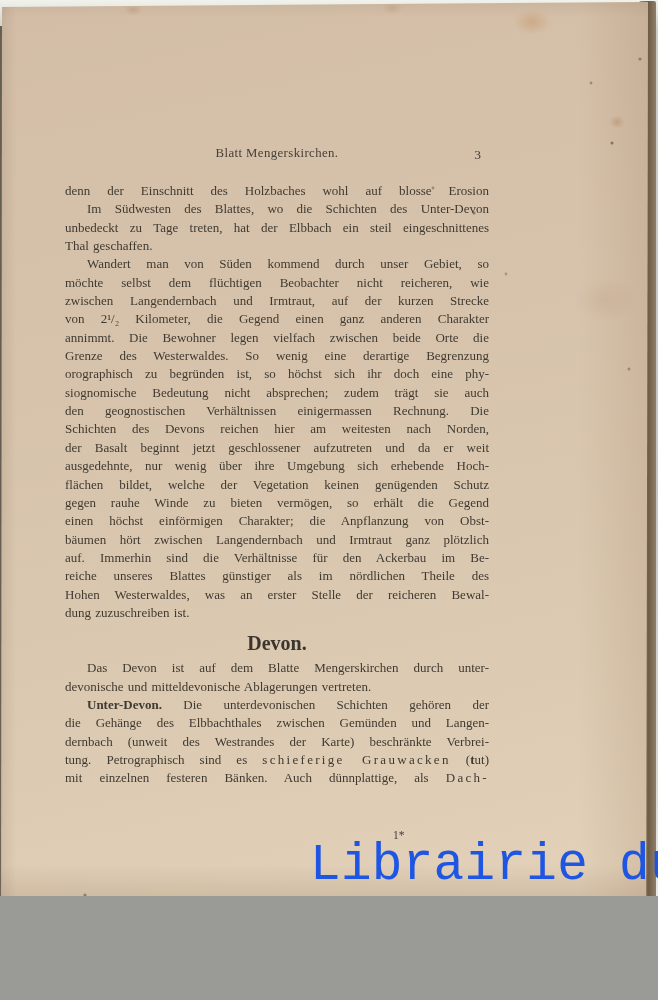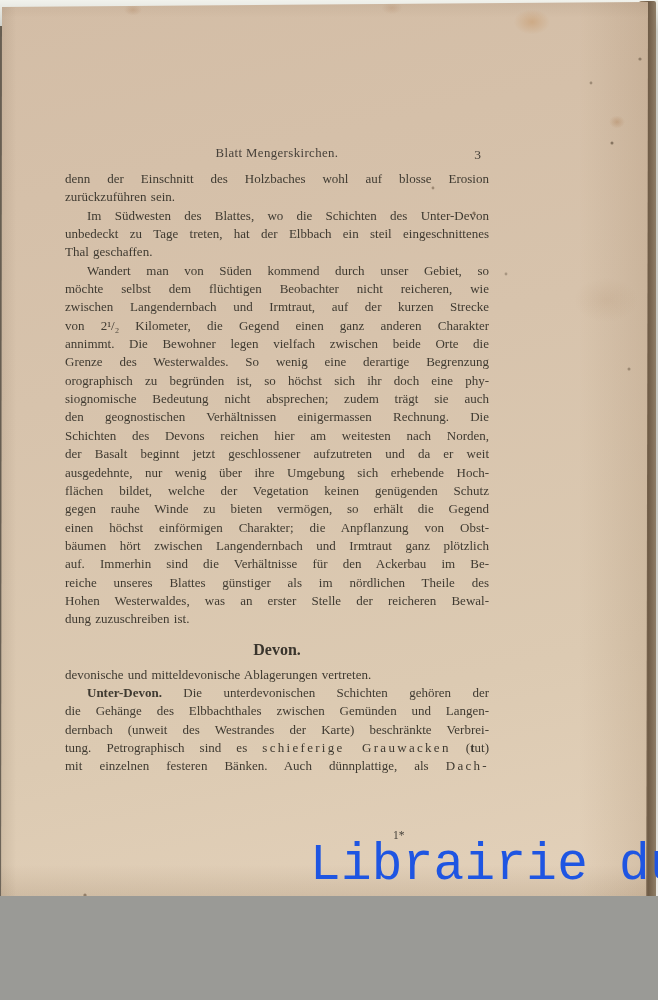--- a/index.html
+++ b/index.html
@@ -41,28 +41,28 @@
       84px  894px 0 .6px rgba(70,50,30,.45), 334px 948px 0 .7px rgba(60,45,30,.55),
       549px 913px 0 .6px rgba(60,45,30,.50), 611px 142px 0 .5px rgba(60,45,30,.50),
       639px 58px  0 .6px rgba(60,45,30,.40), 628px 368px 0 .5px rgba(60,45,30,.35),
       505px 273px 0 .4px rgba(60,45,30,.30), 601px 960px 0 .7px rgba(60,45,30,.40),
       160px 972px 0 .5px rgba(60,45,30,.35), 590px 82px  0 .4px rgba(60,45,30,.35);
   }
   .text-col{position:absolute;left:65px;top:146px;width:424px;color:#3f3a31;}
   .header-row{position:relative;height:20px;}
   .running-title{text-align:center;font-size:12.8px;color:#47413a;letter-spacing:.4px;}
   .page-number{position:absolute;right:8px;top:1px;font-size:13.5px;color:#413c34;}
-  .text-blocks{margin-top:4px;}
+  .text-blocks{margin-top:16px;}
   .line{
     font-size:13px;line-height:18.35px;word-spacing:1px;
     text-align:justify;text-align-last:justify;hyphens:none;
   }
   .line.last{text-align-last:left;}
   .line.indent{text-indent:22px;}
-  .heading{font-size:16px;font-weight:bold;text-align:center;line-height:20px;margin:11px 0 6px 0;color:#3a352d;}
+  .heading{font-size:20px;font-weight:bold;text-align:center;line-height:20px;margin:11px 0 6px 0;color:#3a352d;}
   .b{font-weight:bold;}
   .sp{letter-spacing:2.3px;}
   .sig-mark{position:absolute;left:393px;top:829px;font-size:11.5px;color:#44403a;}
   .watermark{
     position:absolute;left:310px;top:837px;white-space:nowrap;
     font-family:Liberation Mono, monospace;font-size:51px;letter-spacing:.3px;
     color:#1e55e2;
   }
 </style>
 </head>
@@ -76,21 +76,20 @@
     <div class="page-shade"></div>
     <div class="specks"></div>
 
     <div class="text-col">
       <div class="header-row">
         <div class="running-title">Blatt Mengerskirchen.</div>
         <div class="page-number">3</div>
       </div>
       <div class="text-blocks">
           <div class="line"><span>denn der Einschnitt des Holzbaches wohl auf blosse Erosion</span></div>
-          <div class="line last"><span>zurückzuführen sein.</span></div>
           <div class="line indent"><span>Im Südwesten des Blattes, wo die Schichten des Unter-Devon</span></div>
           <div class="line"><span>unbedeckt zu Tage treten, hat der Elbbach ein steil eingeschnittenes</span></div>
           <div class="line last"><span>Thal geschaffen.</span></div>
           <div class="line indent"><span>Wandert man von Süden kommend durch unser Gebiet, so</span></div>
           <div class="line"><span>möchte selbst dem flüchtigen Beobachter nicht reicheren, wie</span></div>
           <div class="line"><span>zwischen Langendernbach und Irmtraut, auf der kurzen Strecke</span></div>
           <div class="line"><span>von 2¹/₂ Kilometer, die Gegend einen ganz anderen Charakter</span></div>
           <div class="line"><span>annimmt. Die Bewohner legen vielfach zwischen beide Orte die</span></div>
           <div class="line"><span>Grenze des Westerwaldes. So wenig eine derartige Begrenzung</span></div>
           <div class="line"><span>orographisch zu begründen ist, so höchst sich ihr doch eine phy-</span></div>
@@ -101,20 +100,21 @@
           <div class="line"><span>ausgedehnte, nur wenig über ihre Umgebung sich erhebende Hoch-</span></div>
           <div class="line"><span>flächen bildet, welche der Vegetation keinen genügenden Schutz</span></div>
           <div class="line"><span>gegen rauhe Winde zu bieten vermögen, so erhält die Gegend</span></div>
           <div class="line"><span>einen höchst einförmigen Charakter; die Anpflanzung von Obst-</span></div>
           <div class="line"><span>bäumen hört zwischen Langendernbach und Irmtraut ganz plötzlich</span></div>
           <div class="line"><span>auf. Immerhin sind die Verhältnisse für den Ackerbau im Be-</span></div>
           <div class="line"><span>reiche unseres Blattes günstiger als im nördlichen Theile des</span></div>
           <div class="line"><span>Hohen Westerwaldes, was an erster Stelle der reicheren Bewal-</span></div>
           <div class="line last"><span>dung zuzuschreiben ist.</span></div>
           <div class="heading">Devon.</div>
+          <div class="line indent"><span>Das Devon ist auf dem Blatte Mengerskirchen durch unter-</span></div>
           <div class="line last"><span>devonische und mitteldevonische Ablagerungen vertreten.</span></div>
           <div class="line indent"><span class="b">Unter-Devon.</span><span> Die unterdevonischen Schichten gehören der</span></div>
           <div class="line"><span>die Gehänge des Elbbachthales zwischen Gemünden und Langen-</span></div>
           <div class="line"><span>dernbach (unweit des Westrandes der Karte) beschränkte Verbrei-</span></div>
           <div class="line"><span>tung. Petrographisch sind es </span><span class="sp">schieferige Grauwacken</span><span> (</span><span class="b">t</span><span>ut)</span></div>
           <div class="line"><span>mit einzelnen festeren Bänken. Auch dünnplattige, als </span><span class="sp">Dach-</span></div>
         </div>
     </div>
 
     <div class="sig-mark">1*</div>

